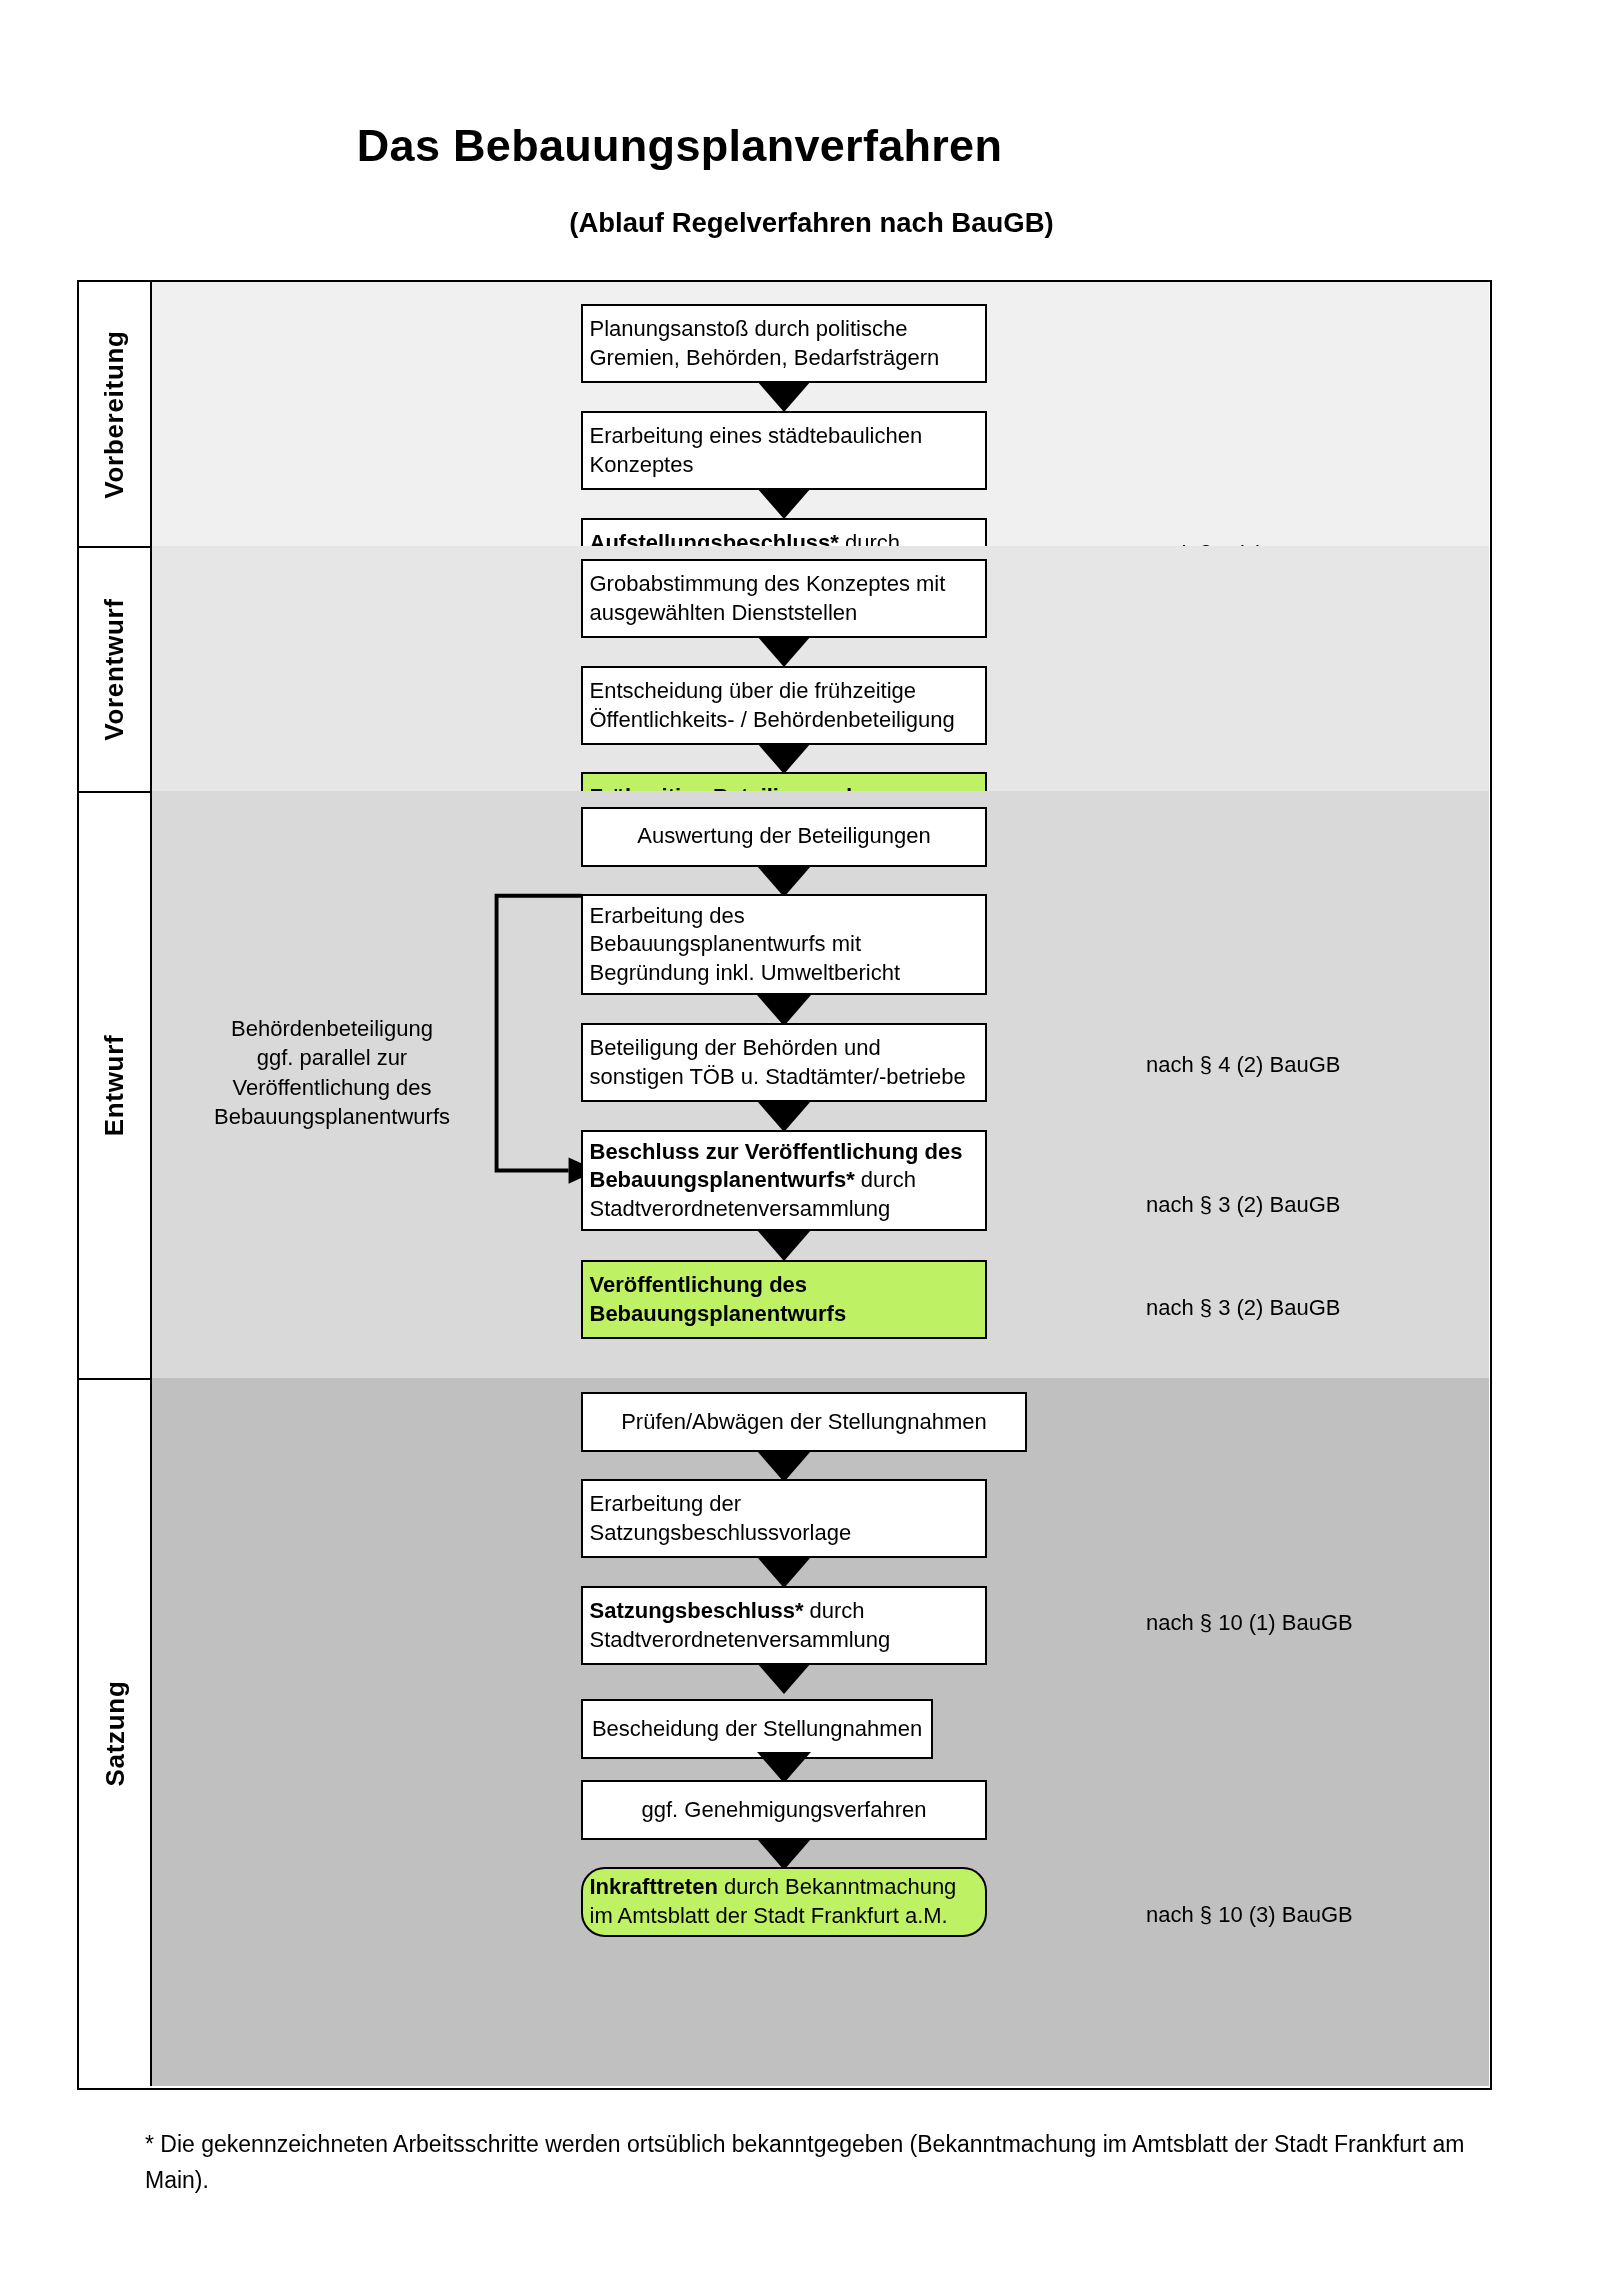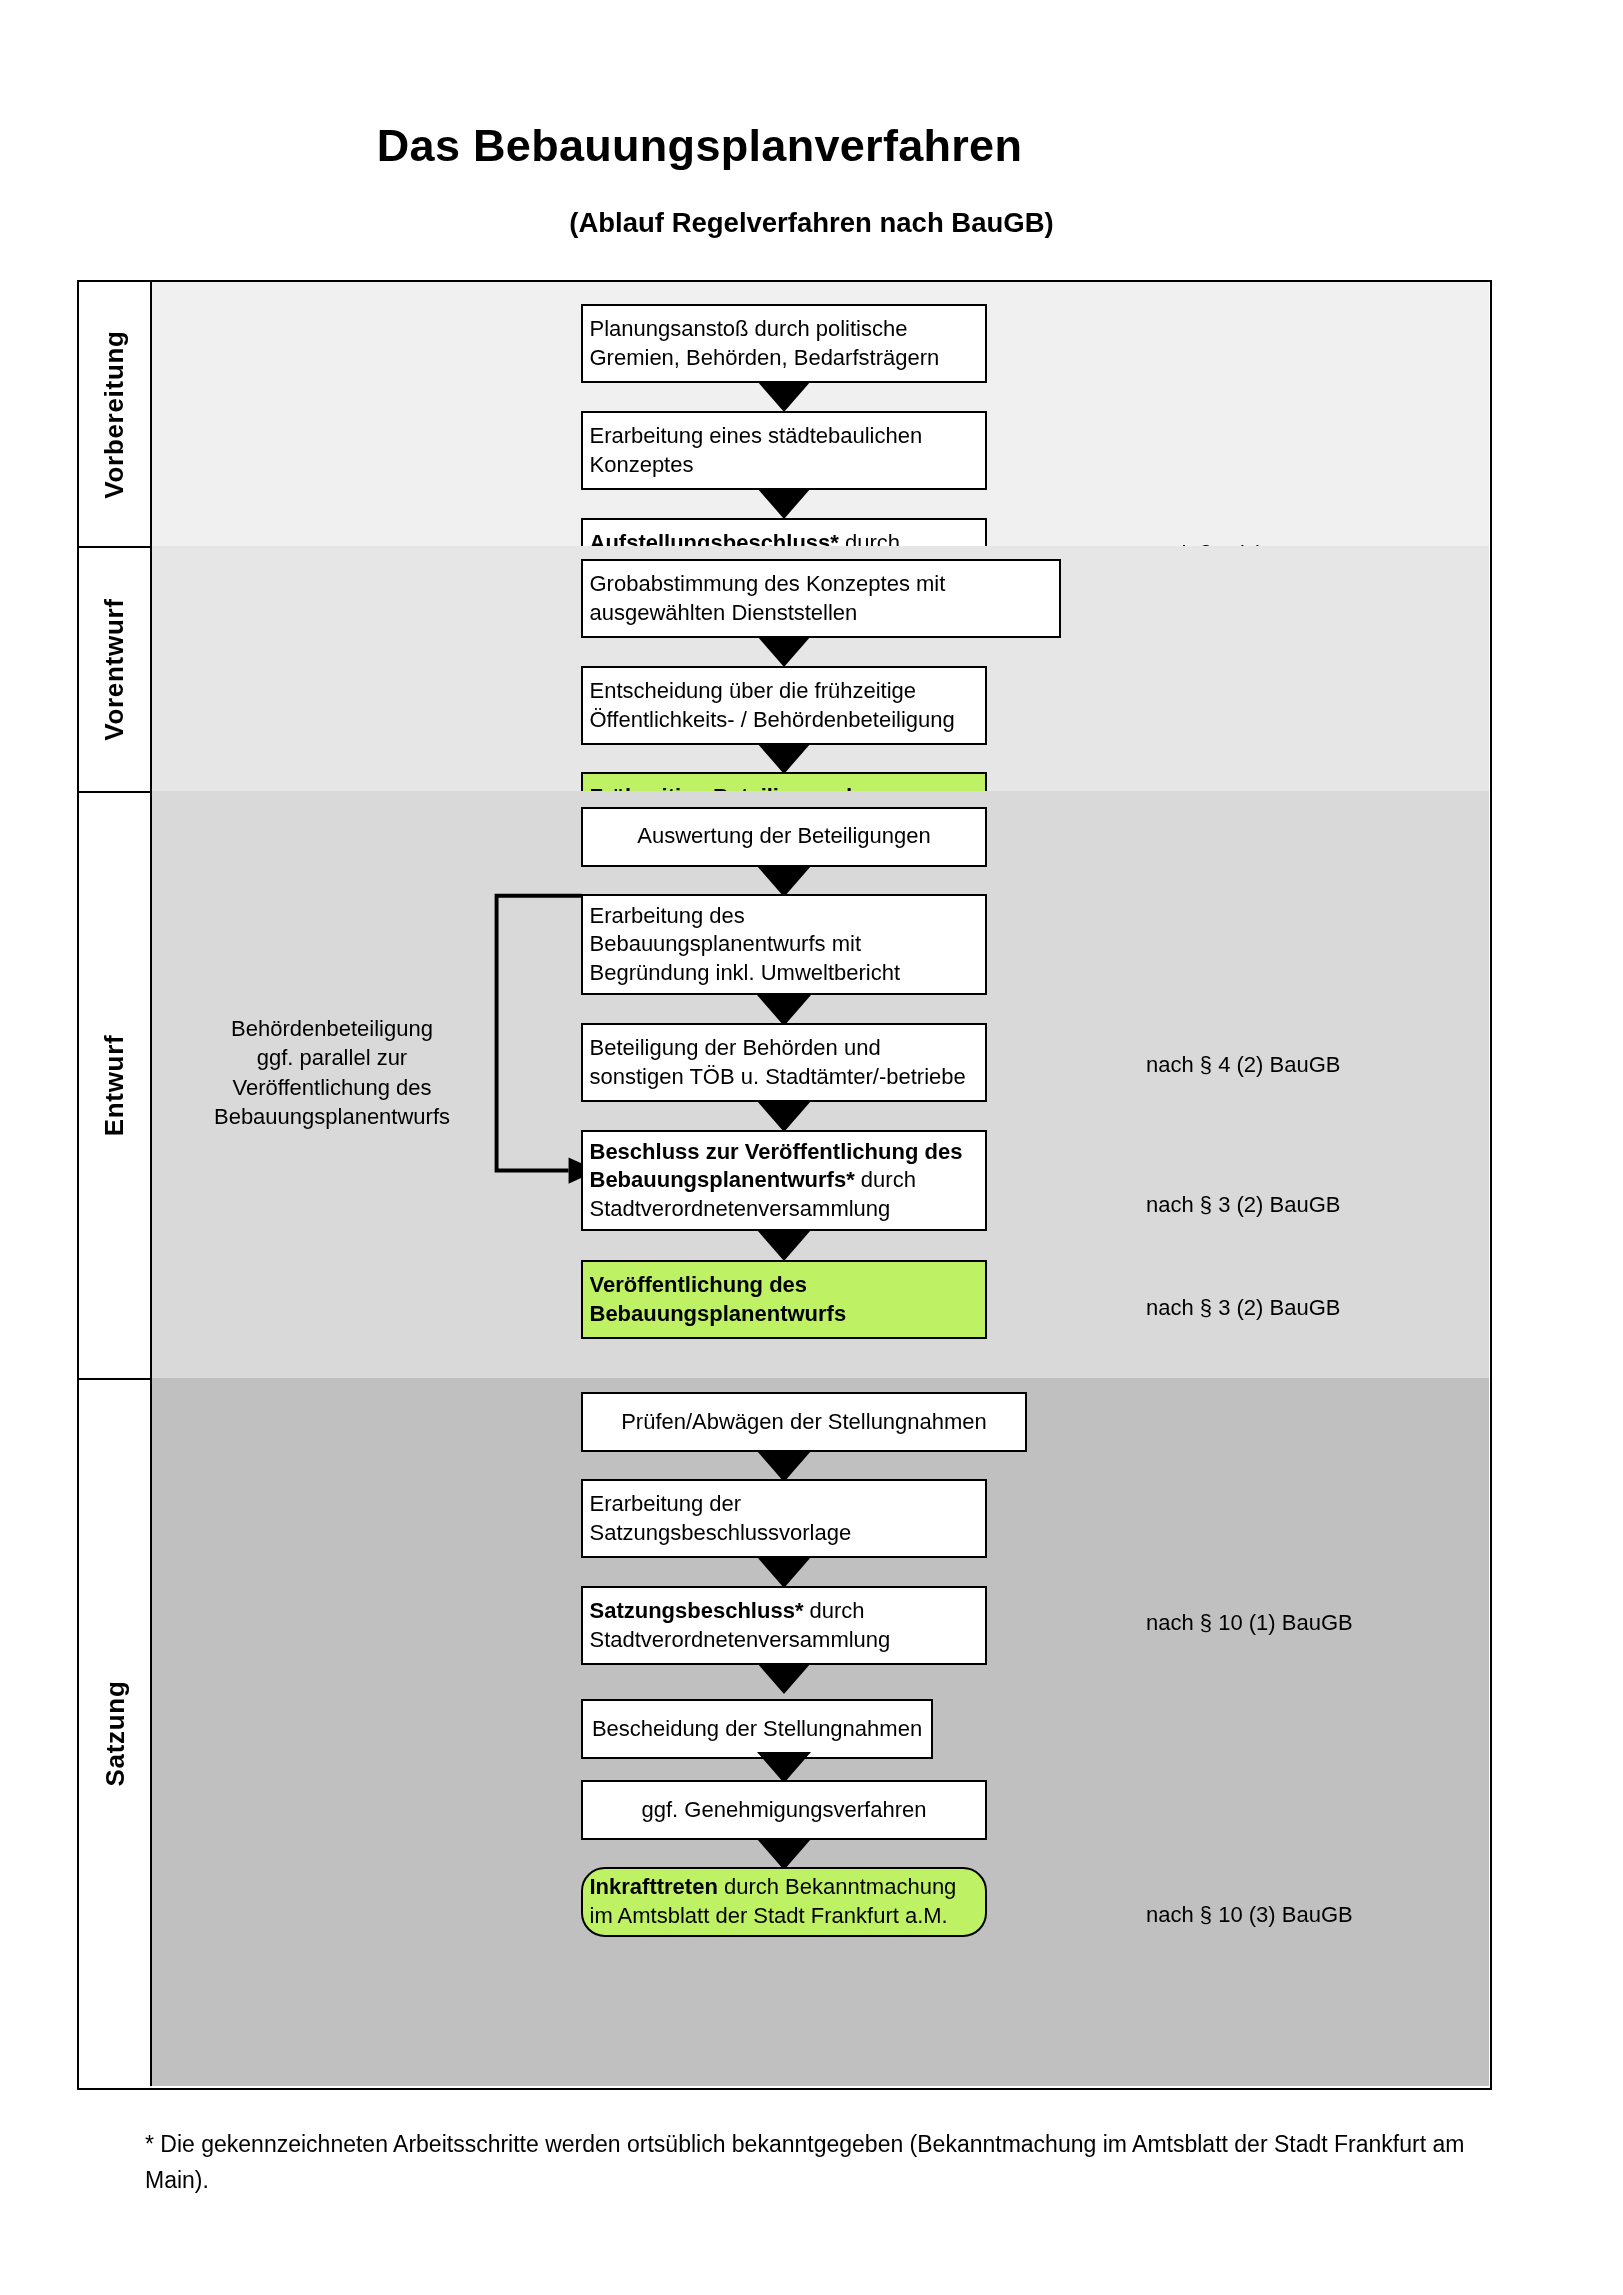--- a/index.html
+++ b/index.html
@@ -8,21 +8,21 @@
     background:#ffffff;
     font-family:"Liberation Sans","DejaVu Sans",sans-serif;
     color:#000;
     overflow:hidden;
   }
   .page{position:relative;width:1623px;height:2295px;}
 
   
   .title{
     position:absolute;left:0;top:120px;width:1359px;
-    text-align:center;font-size:45px;font-weight:bold;letter-spacing:0.3px;padding-left:20px;
+    text-align:center;font-size:45px;font-weight:bold;letter-spacing:0.3px;
   }
   .subtitle{
     position:absolute;left:0;top:207px;width:1623px;
     text-align:center;font-size:27.5px;font-weight:bold;
   }
 
   
   .frame{
     position:absolute;left:77px;top:280px;width:1415px;height:1810px;
     border:2.6px solid #000;box-sizing:border-box;background:#fff;
@@ -117,21 +117,21 @@
         <div class="anno" style="left:994px;top:259px;">nach § 2 (1) BauGB</div>
       </div>
     </div>
 
     <div class="phase" style="top:264px;height:245px;background:#e6e6e6;">
       <div class="phase-label bordered-top">
         <span>Vorentwurf</span>
       </div>
       <div class="phase-body">
 
-        <div class="box" style="left:429px;top:13px;width:480px;height:79px;">
+        <div class="box" style="left:429px;top:13px;width:406px;height:79px;">
           <span>Grobabstimmung des Konzeptes mit ausgewählten Dienststellen</span>
         </div>
         <div class="conn" style="left:605px;top:90px;"></div>
 
         <div class="box" style="left:429px;top:120px;width:406px;height:79px;">
           <span>Entscheidung über die frühzeitige Öffentlichkeits- / Behördenbeteiligung</span>
         </div>
         <div class="conn" style="left:605px;top:197px;"></div>
 
         <div class="box blue" style="left:429px;top:226px;width:406px;height:79px;">

